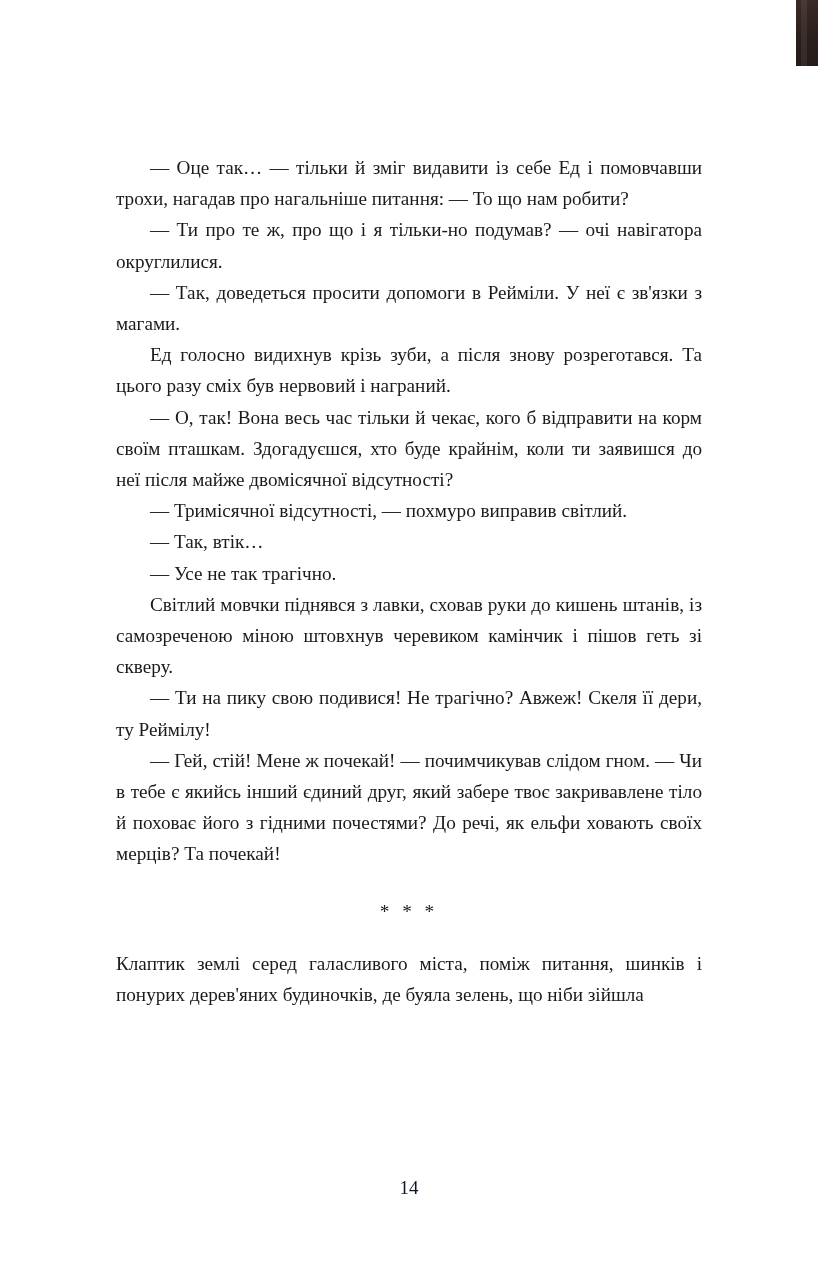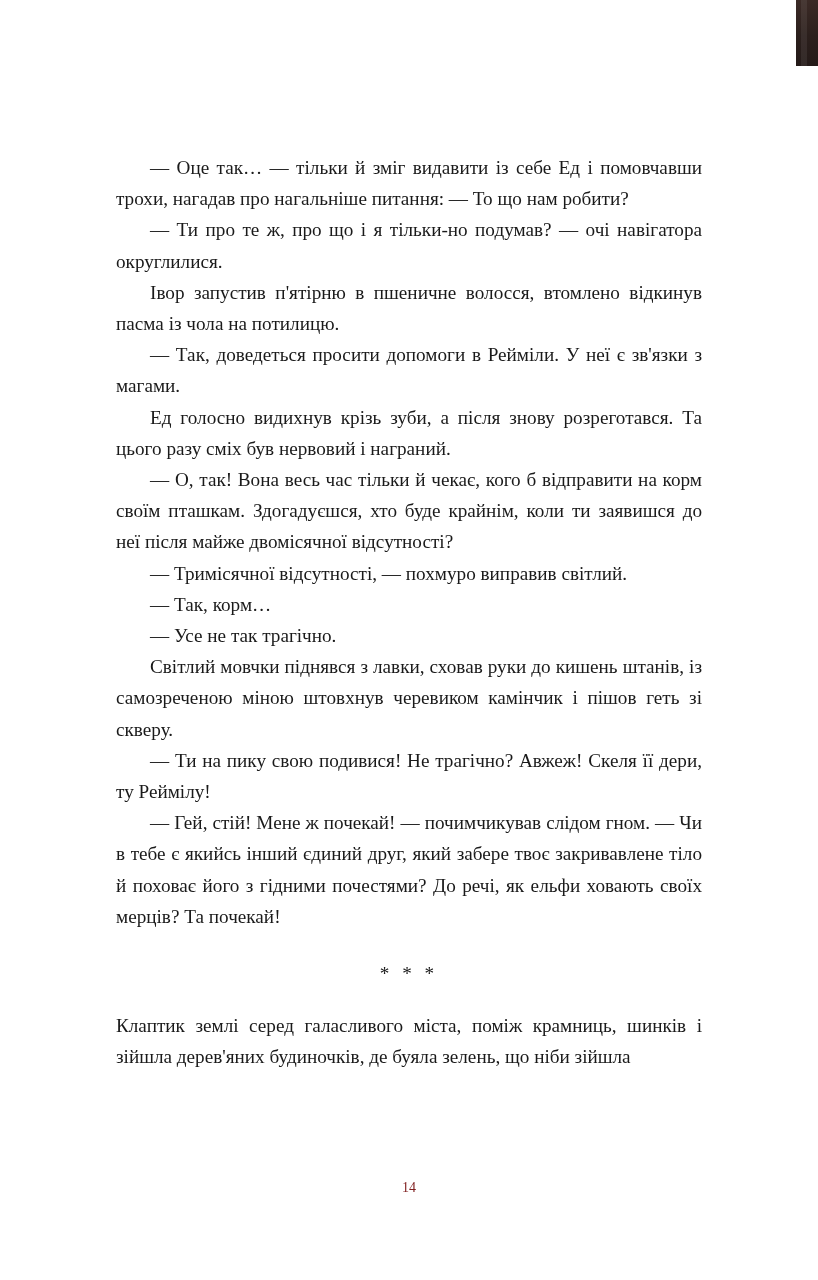--- a/index.html
+++ b/index.html
@@ -75,52 +75,51 @@
   .tail-block {
     margin-top: 6px;
   }
 
   .page-number {
     position: absolute;
     left: 0;
     right: 0;
     top: 1178px;
     text-align: center;
-    font-size: 14px;
+    font-size: 19px;
     line-height: 20px;
-    color: #7f1d1d;
+    color: #0f172a;
   }
 </style>
 </head>
 <body>
 
 <div class="page">
 
   <div class="binding-edge">
     <div class="sheen"></div>
   </div>
 
   <div class="text-column">
 
     <p class="para">— Оце так… — тільки й зміг видавити із себе Ед і помовчавши трохи, нагадав про нагальніше питання: — То що нам робити?</p>
     <p class="para">— Ти про те ж, про що і я тільки-но подумав? — очі навігатора округлилися.</p>
-    <p class="para">Івор запустив п'ятірню в пшеничне волосся, втомлено відкинув пасма із чола на потилицю.</p>
     <p class="para">— Так, доведеться просити допомоги в Рейміли. У неї є зв'язки з магами.</p>
     <p class="para">Ед голосно видихнув крізь зуби, а після знову розреготався. Та цього разу сміх був нервовий і награний.</p>
     <p class="para">— О, так! Вона весь час тільки й чекає, кого б відправити на корм своїм пташкам. Здогадуєшся, хто буде крайнім, коли ти заявишся до неї після майже двомісячної відсутності?</p>
     <p class="para">— Тримісячної відсутності, — похмуро виправив світлий.</p>
-    <p class="para">— Так, корм…</p>
+    <p class="para">— Так, втік…</p>
     <p class="para">— Усе не так трагічно.</p>
     <p class="para">Світлий мовчки піднявся з лавки, сховав руки до кишень штанів, із самозреченою міною штовхнув черевиком камінчик і пішов геть зі скверу.</p>
     <p class="para">— Ти на пику свою подивися! Не трагічно? Авжеж! Скеля її дери, ту Реймілу!</p>
     <p class="para">— Гей, стій! Мене ж почекай! — почимчикував слідом гном. — Чи в тебе є якийсь інший єдиний друг, який забере твоє закривавлене тіло й поховає його з гідними почестями? До речі, як ельфи ховають своїх мерців? Та почекай!</p>
 
     <div class="scene-break">* * *</div>
 
     <div class="tail-block">
-      <p class="para no-indent">Клаптик землі серед галасливого міста, поміж крамниць, шинків і зійшла дерев'яних будиночків, де буяла зелень, що ніби зійшла</p>
+      <p class="para no-indent">Клаптик землі серед галасливого міста, поміж питання, шинків і понурих дерев'яних будиночків, де буяла зелень, що ніби зійшла</p>
     </div>
 
   </div>
 
   <div class="page-number">14</div>
 
 </div>
 
 </body></html>

